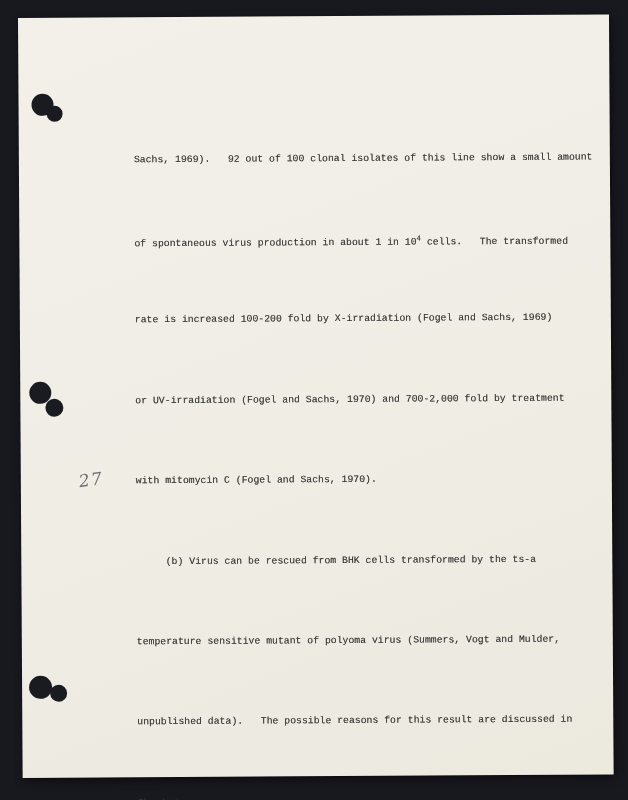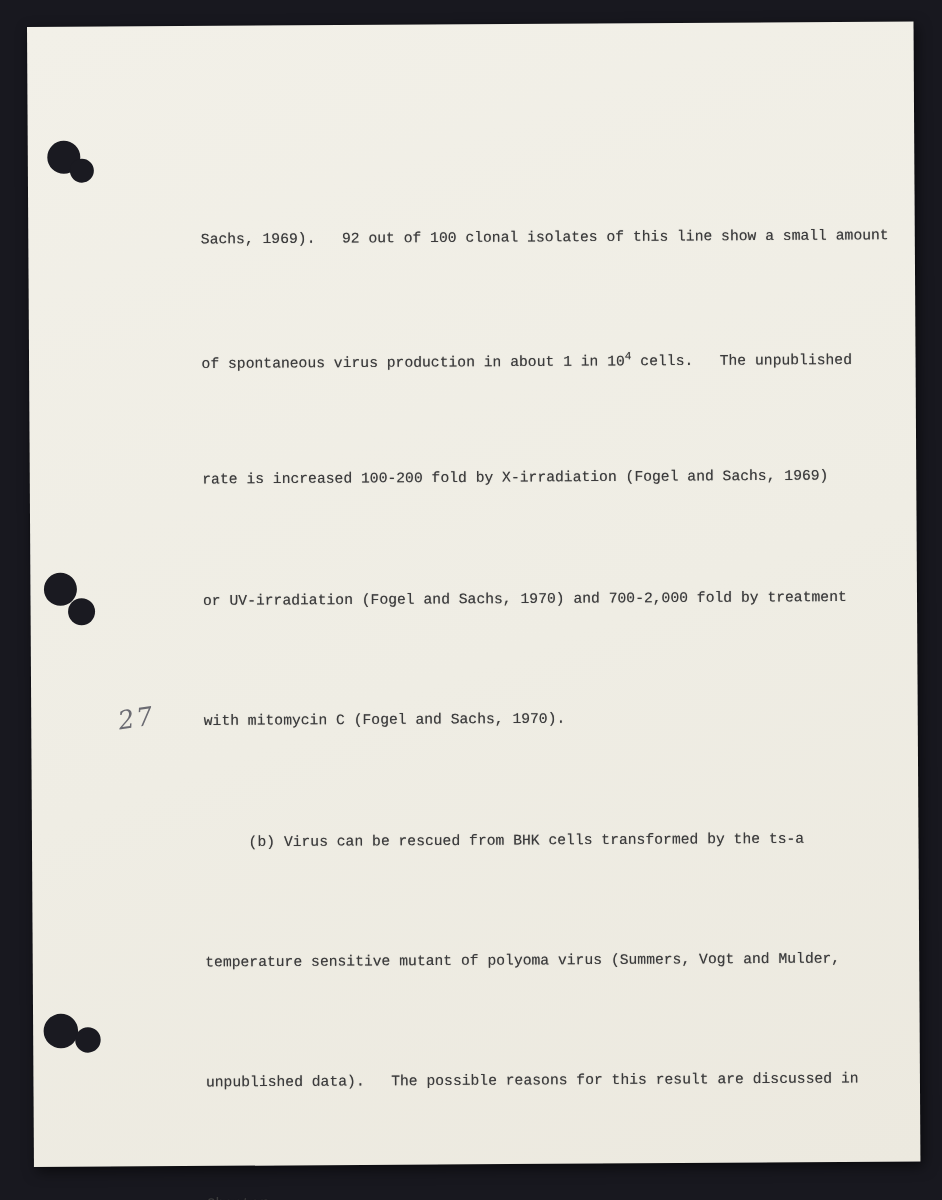--- a/index.html
+++ b/index.html
@@ -74,21 +74,21 @@
     <div class="hole h1b"></div>
     <div class="hole h2a"></div>
     <div class="hole h2b"></div>
     <div class="hole h3a"></div>
     <div class="hole h3b"></div>
 
     <div class="margin-note hw">27</div>
 
     <div class="text-block">
       <div class="line">Sachs, 1969).   92 out of 100 clonal isolates of this line show a small amount</div>
-      <div class="line"><span>of spontaneous virus production in about 1 in 10</span><span class="sup">4</span><span> cells.   The unpublished</span></div>
+      <div class="line"><span>of spontaneous virus production in about 1 in 10</span><span class="sup">4</span><span> cells.   The transformed</span></div>
       <div class="line">rate is increased 100-200 fold by X-irradiation (Fogel and Sachs, 1969)</div>
       <div class="line">or UV-irradiation (Fogel and Sachs, 1970) and 700-2,000 fold by treatment</div>
       <div class="line">with mitomycin C (Fogel and Sachs, 1970).</div>
       <div class="line">     (b) Virus can be rescued from BHK cells transformed by the ts-a</div>
       <div class="line">temperature sensitive mutant of polyoma virus (Summers, Vogt and Mulder,</div>
       <div class="line">unpublished data).   The possible reasons for this result are discussed in</div>
       <div class="line">Chapter     .</div>
       
       
       

